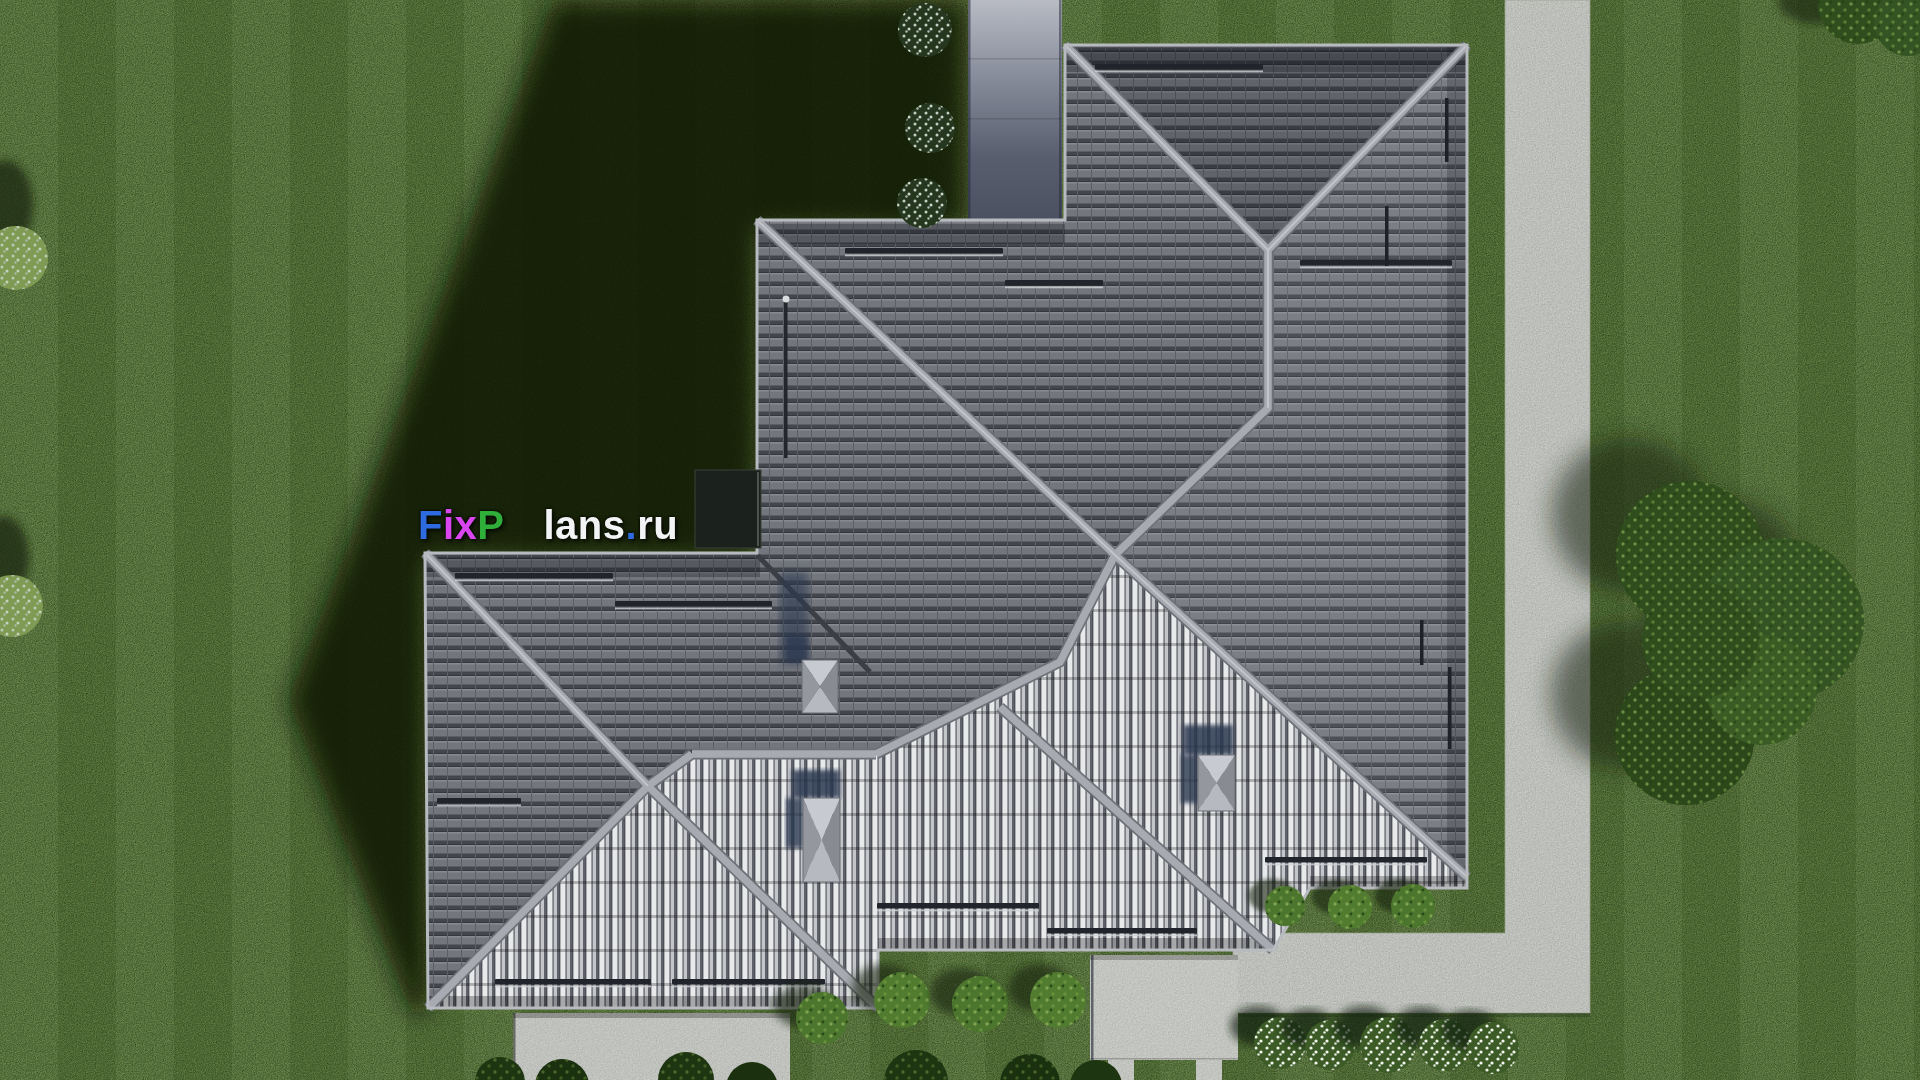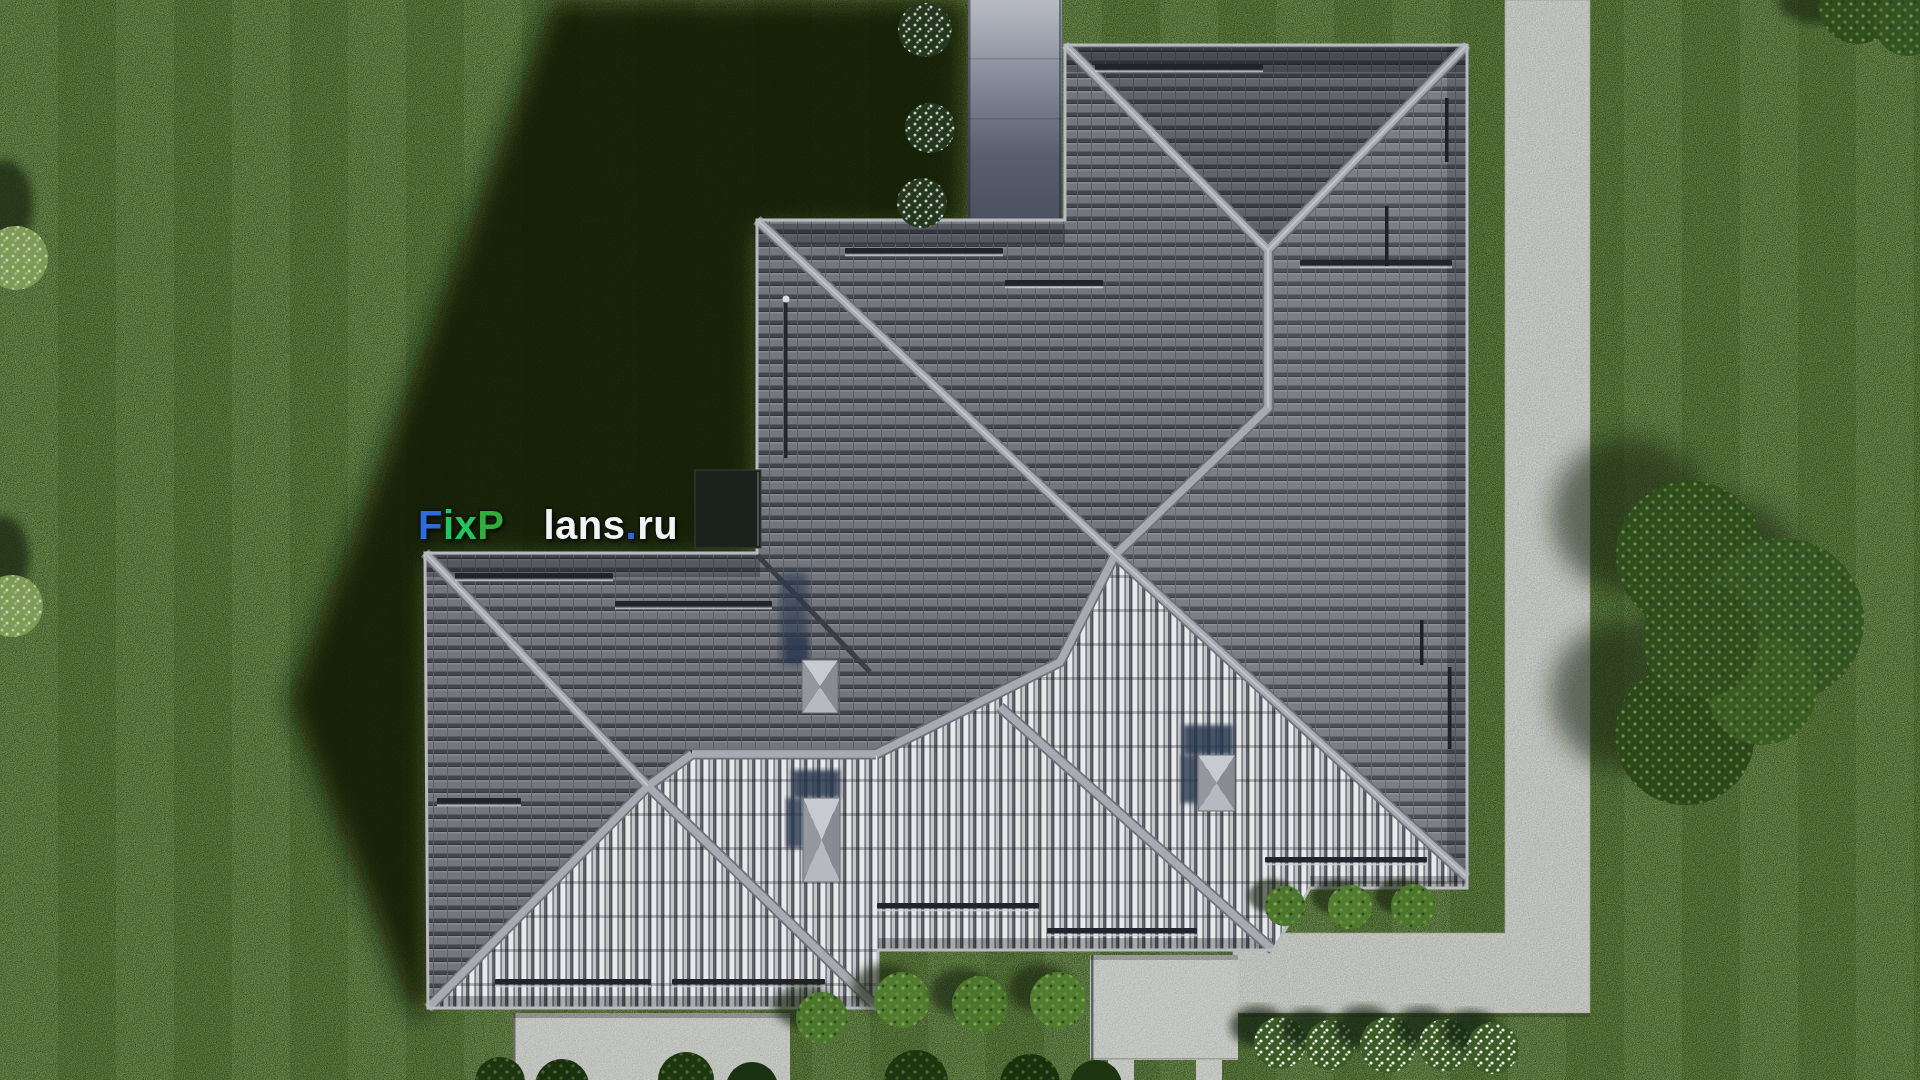--- a/index.html
+++ b/index.html
@@ -393,15 +393,15 @@
   <g>
     <ellipse cx="1818" cy="2" rx="40" ry="22" fill="#14230c" filter="url(#soft4)" opacity="0.6"></ellipse>
     <circle cx="1858" cy="4" r="40" fill="#2f4d1d"></circle>
         <circle cx="1858" cy="4" r="40" fill="url(#leaf)" opacity="0.8"></circle>
     <circle cx="1908" cy="22" r="34" fill="#345423"></circle>
         <circle cx="1908" cy="22" r="34" fill="url(#leaf)" opacity="0.8"></circle>
   </g>
 </svg>
 
 <div class="watermark">
-  <span style="color: rgb(46, 107, 224);">F</span><span style="color: #22c55e;">ix</span><span style="color: rgb(47, 174, 58);">P</span><span style="color: rgb(242, 243, 245); margin-left: 39px;">lans</span><span style="color: rgb(46, 107, 224);">.</span><span style="color: rgb(242, 243, 245);">ru</span>
+  <span style="color: rgb(46, 107, 224);">F</span><span style="color: #d946ef;">ix</span><span style="color: rgb(47, 174, 58);">P</span><span style="color: rgb(242, 243, 245); margin-left: 39px;">lans</span><span style="color: rgb(46, 107, 224);">.</span><span style="color: rgb(242, 243, 245);">ru</span>
 </div>
 </div>
 
 </body></html>

